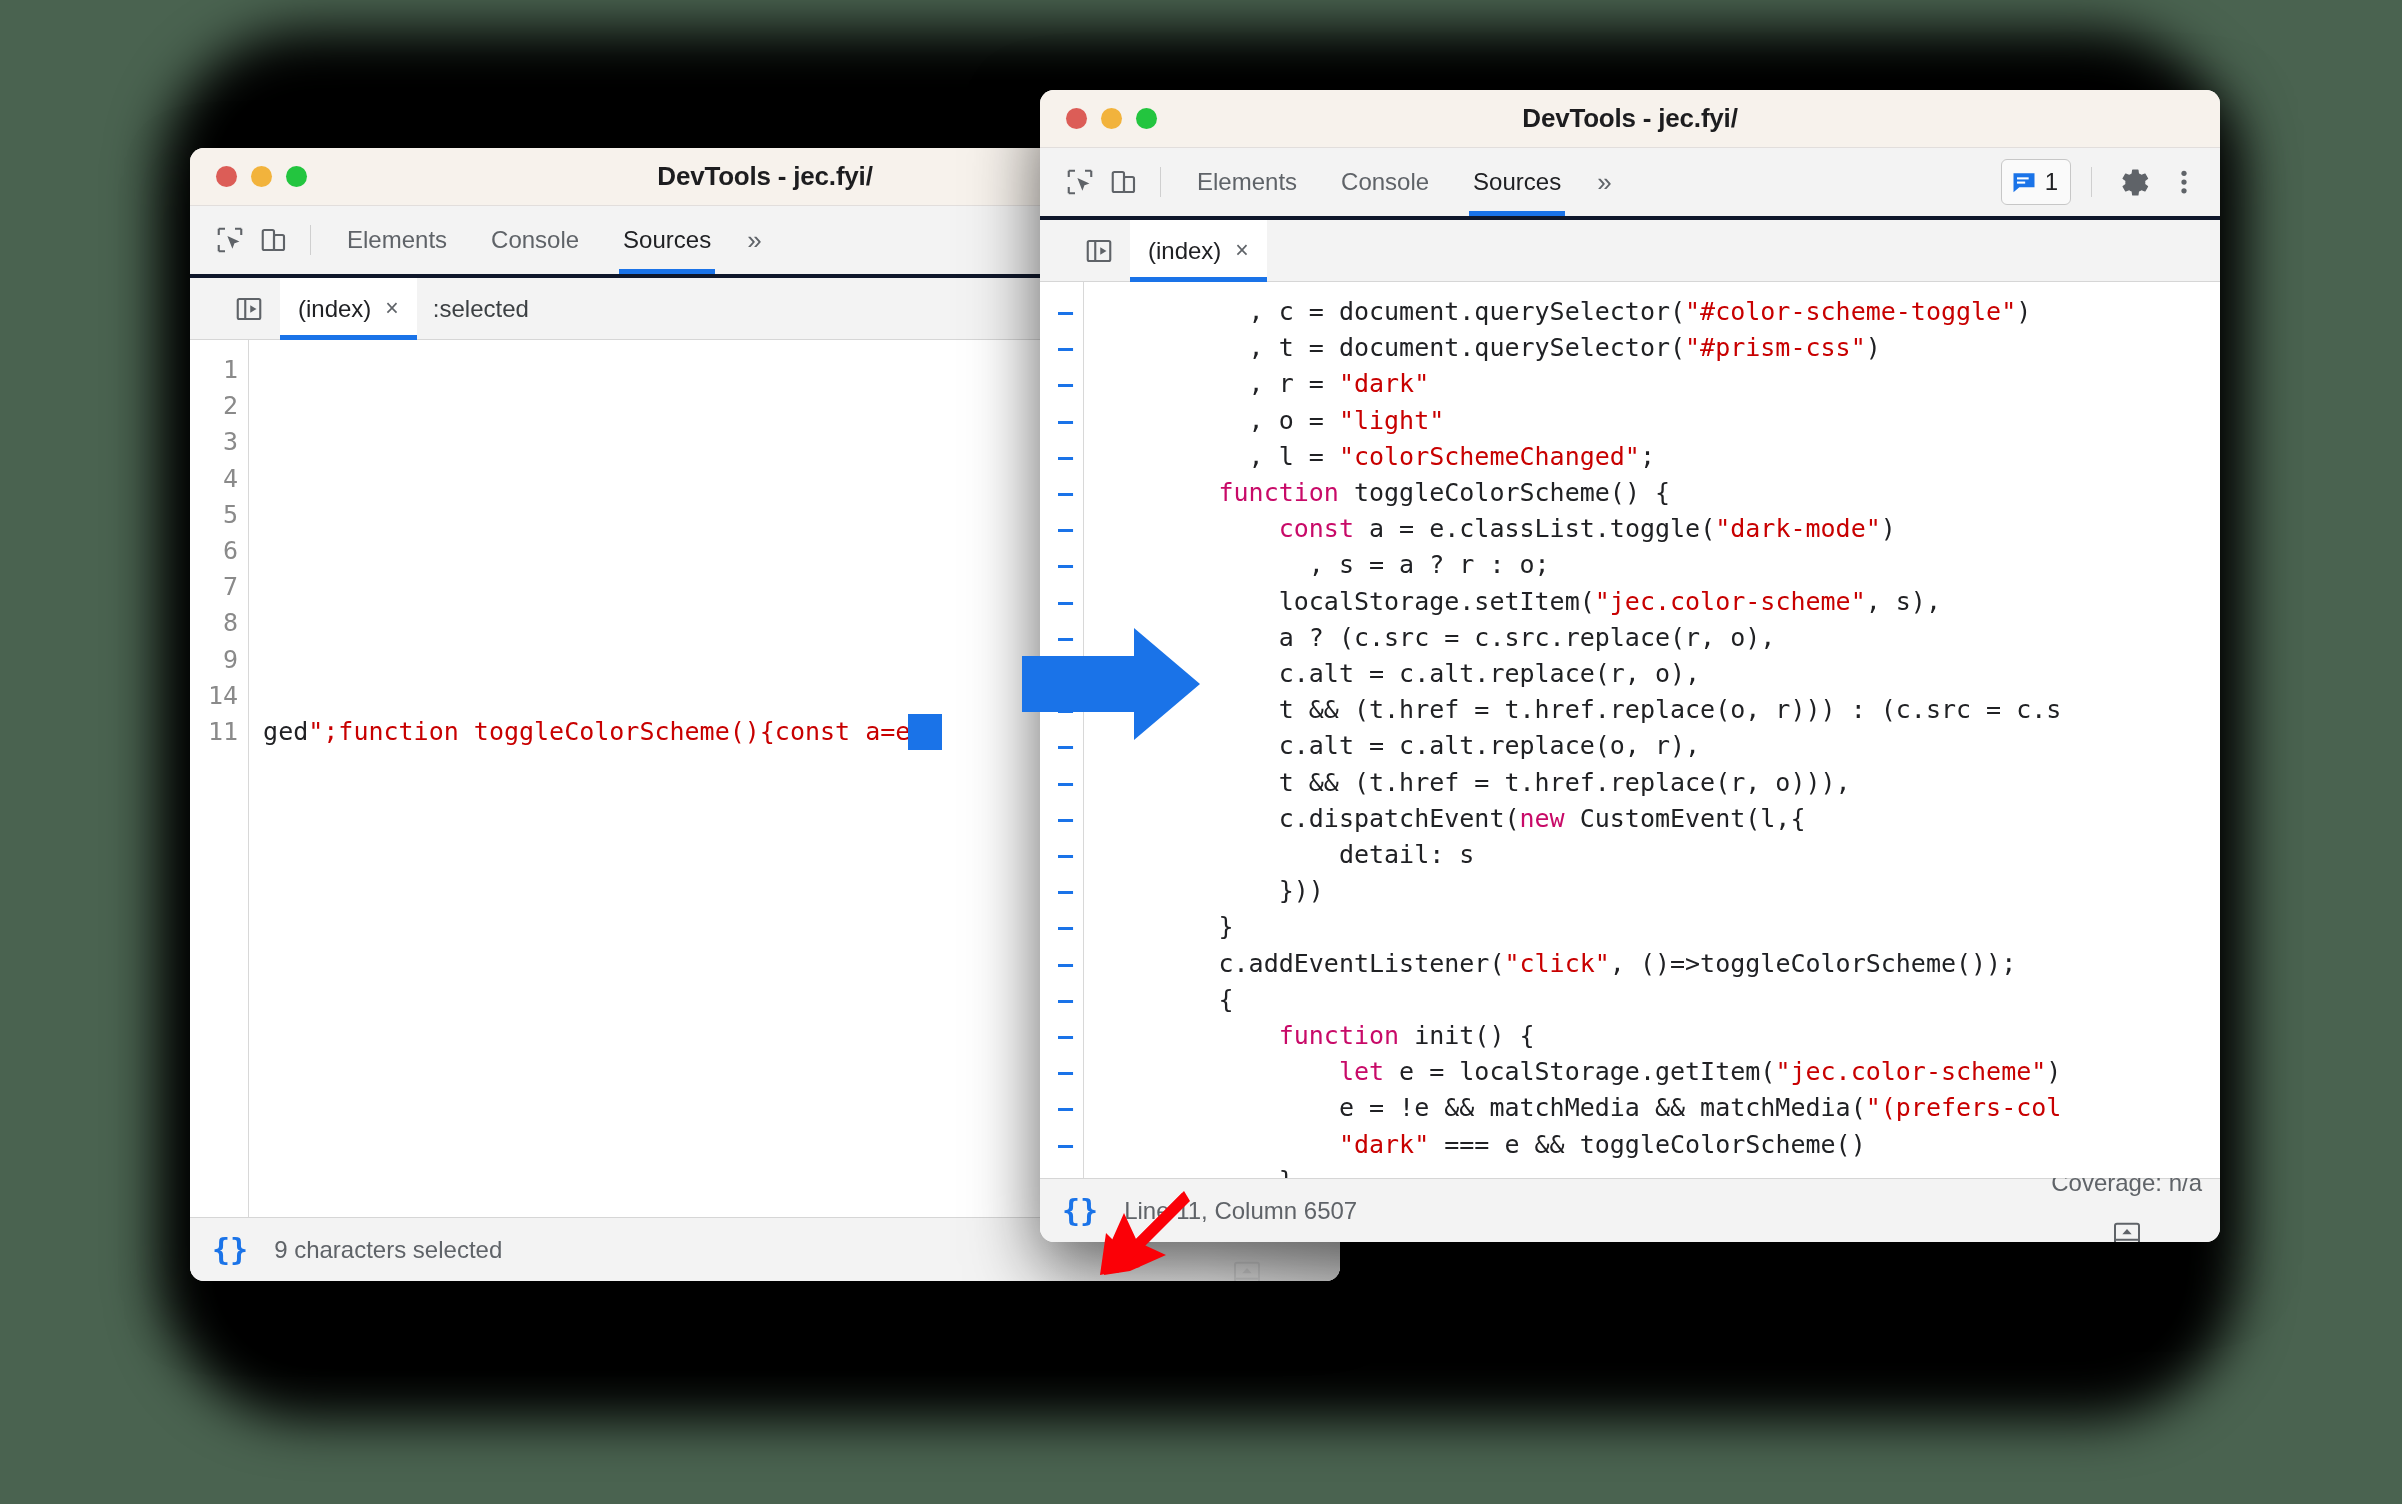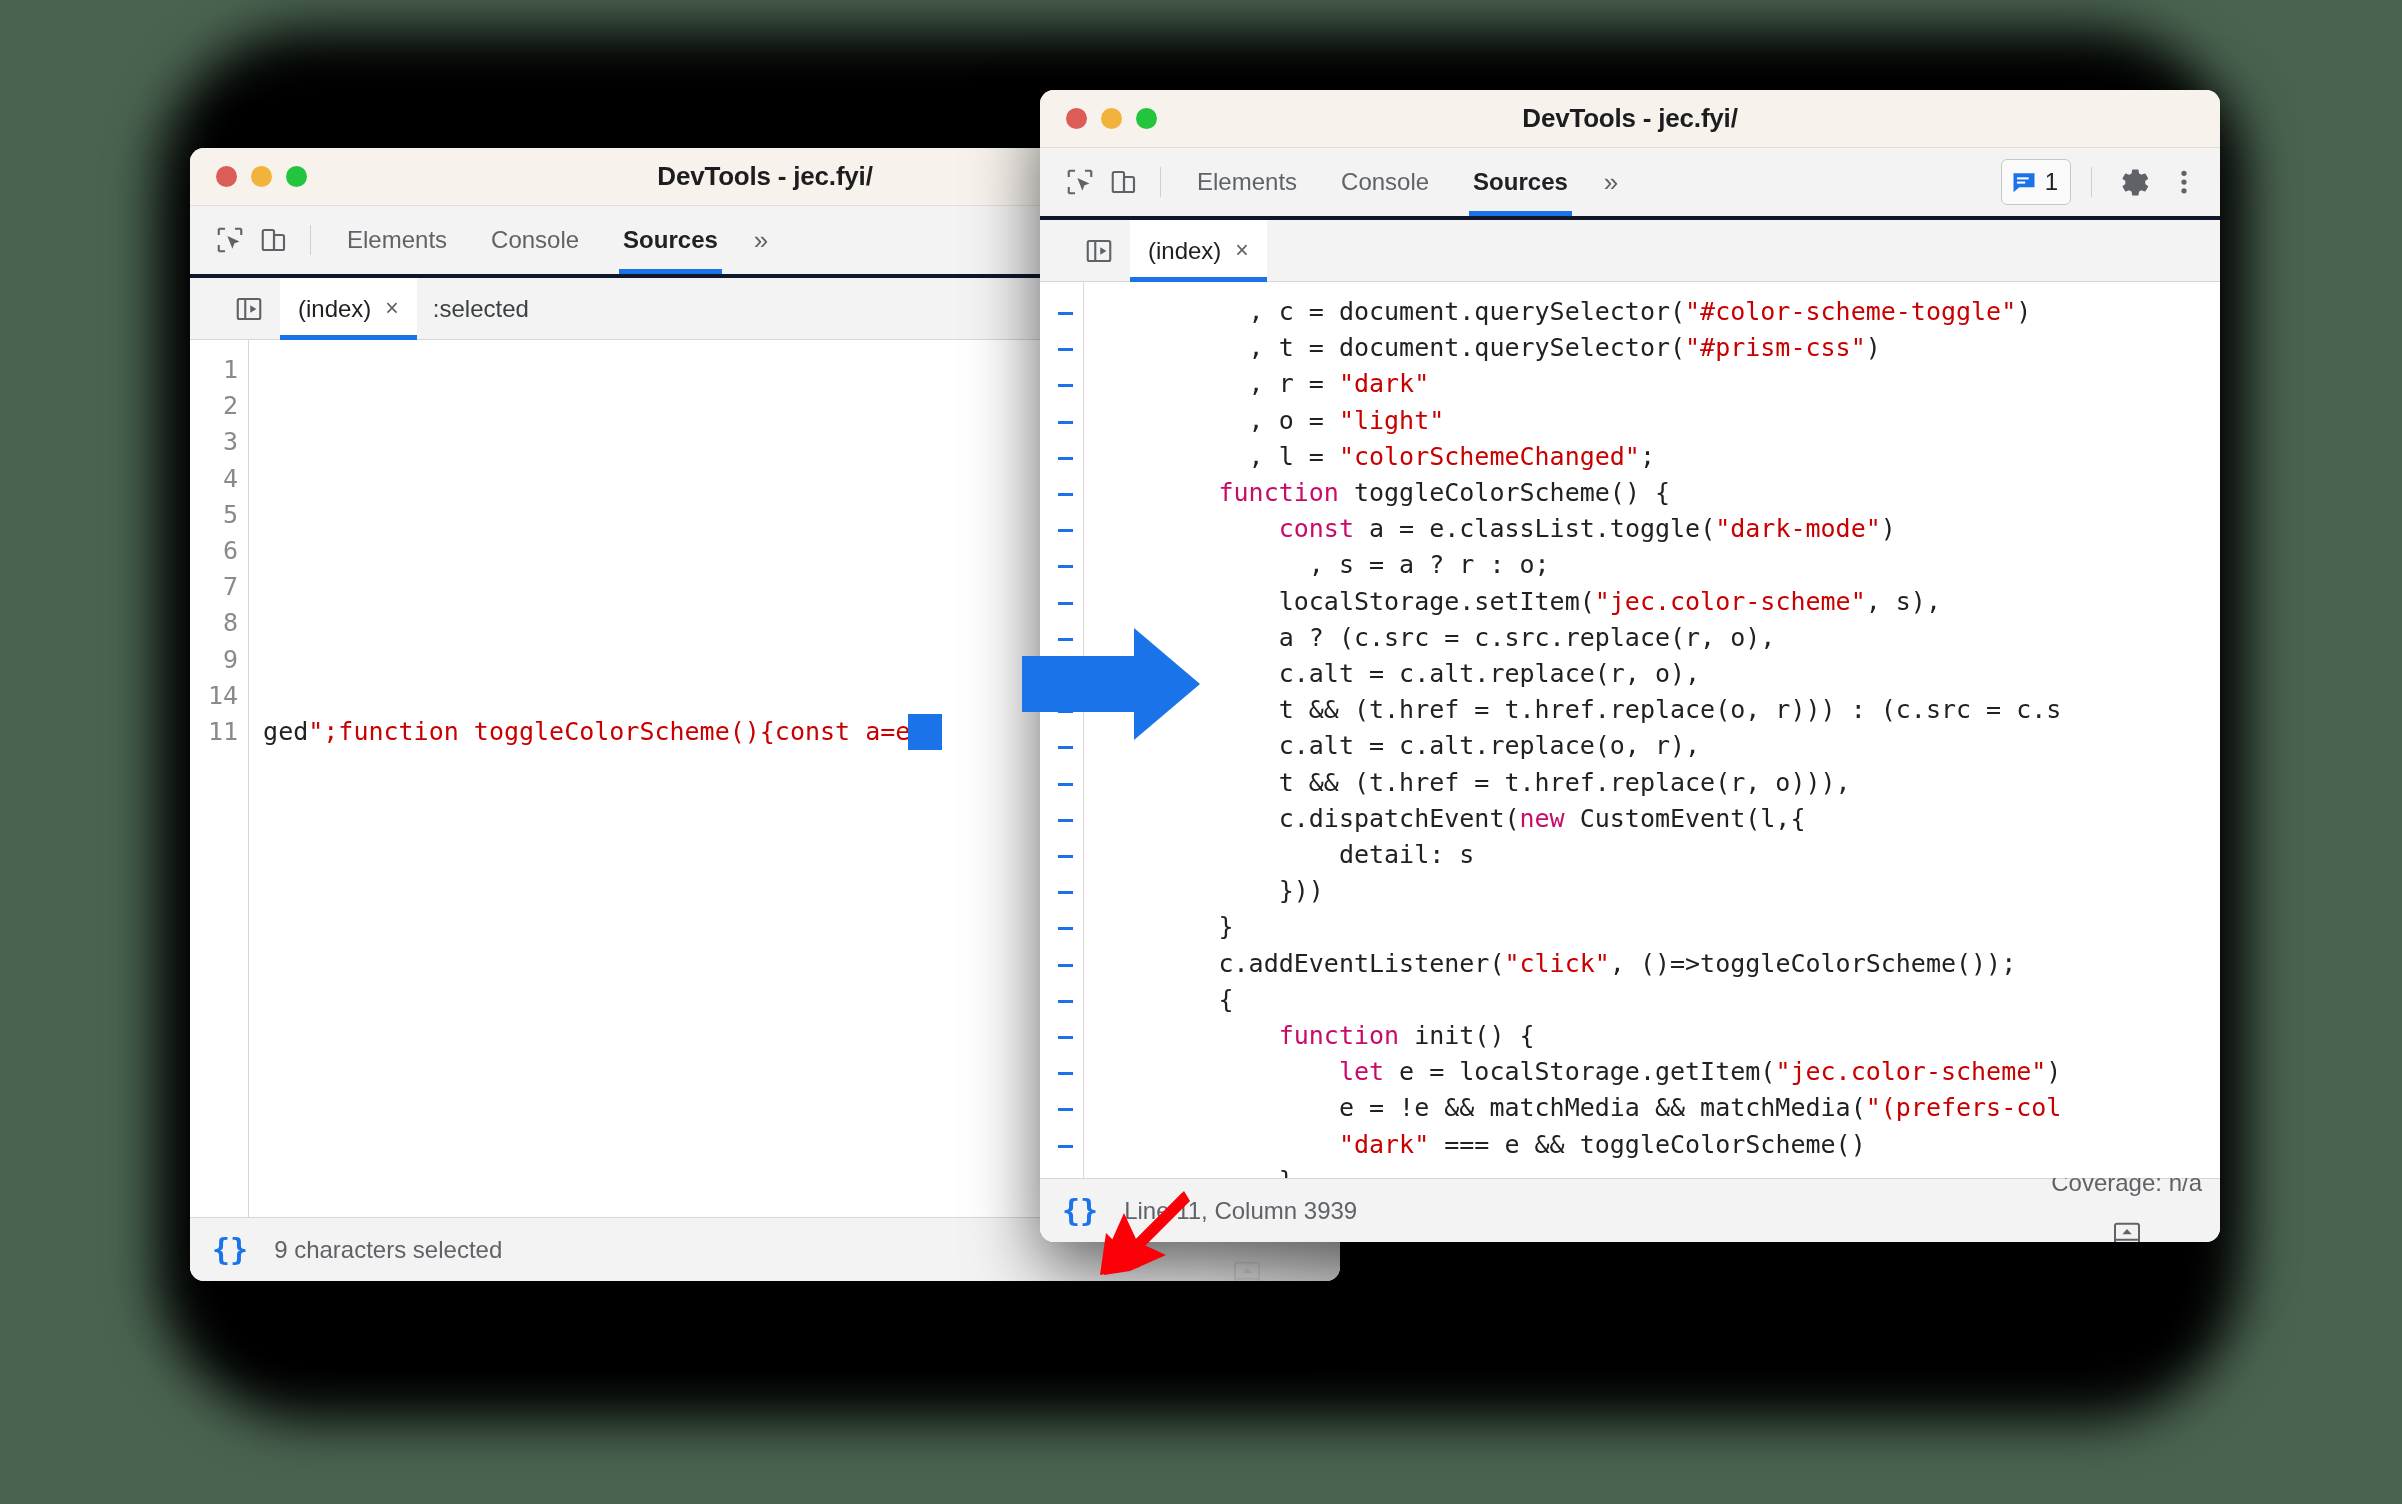--- a/index.html
+++ b/index.html
@@ -92,21 +92,21 @@
   .panel-tabs { display: flex; align-items: stretch; height: 100%; }
   .panel-tab {
     display: flex;
     align-items: center;
     padding: 0 22px;
     font-size: 24px;
     color: #5f6368;
     position: relative;
     height: 100%;
   }
-  .panel-tab.active { color: #202124; font-weight: 700; }
+  .panel-tab.active { color: #202124; font-weight: 400; }
   .panel-tab.active::after {
     content: "";
     position: absolute;
     left: 18px; right: 18px; bottom: 0;
     height: 5px;
     background: #1a73e8;
   }
   .chev-more {
     font-size: 26px; color: #5f6368;
     padding: 0 14px;
@@ -485,21 +485,21 @@
         <div>–</div>
         <div>–</div>
         <div>–</div>
         <div>–</div>
       </div>
     <div class="code" id="code-front"><div>          , c = document.querySelector(<span class="str">"#color-scheme-toggle"</span>)</div><div>          , t = document.querySelector(<span class="str">"#prism-css"</span>)</div><div>          , r = <span class="str">"dark"</span></div><div>          , o = <span class="str">"light"</span></div><div>          , l = <span class="str">"colorSchemeChanged"</span>;</div><div>        <span class="kw">function</span> toggleColorScheme() {</div><div>            <span class="kw">const</span> a = e.classList.toggle(<span class="str">"dark-mode"</span>)</div><div>              , s = a ? r : o;</div><div>            localStorage.setItem(<span class="str">"jec.color-scheme"</span>, s),</div><div>            a ? (c.src = c.src.replace(r, o),</div><div>            c.alt = c.alt.replace(r, o),</div><div>            t &amp;&amp; (t.href = t.href.replace(o, r))) : (c.src = c.s</div><div>            c.alt = c.alt.replace(o, r),</div><div>            t &amp;&amp; (t.href = t.href.replace(r, o))),</div><div>            c.dispatchEvent(<span class="kw">new</span> CustomEvent(l,{</div><div>                detail: s</div><div>            }))</div><div>        }</div><div>        c.addEventListener(<span class="str">"click"</span>, ()=&gt;toggleColorScheme());</div><div>        {</div><div>            <span class="kw">function</span> init() {</div><div>                <span class="kw">let</span> e = localStorage.getItem(<span class="str">"jec.color-scheme"</span>)</div><div>                e = !e &amp;&amp; matchMedia &amp;&amp; matchMedia(<span class="str">"(prefers-col</span></div><div>                <span class="str">"dark"</span> === e &amp;&amp; toggleColorScheme()</div><div>            }</div></div>
   </div>
 
   <div class="statusbar">
     <span class="brace">{}</span>
-    <span>Line 11, Column 3939</span>
+    <span>Line 11, Column 6507</span>
     <span class="status-right">
       <span>Coverage: n/a</span>
       <span>
         <svg width="30" height="32" viewBox="0 0 22 24" fill="none" stroke="#5f6368" stroke-width="1.5">
           <rect x="2" y="2" width="18" height="20" rx="1.5"></rect>
           <line x1="2" y1="14" x2="20" y2="14"></line>
           <path d="M7.5 10l3.5-4 3.5 4z" fill="#5f6368" stroke="none"></path>
         </svg>
       </span>
     </span>

